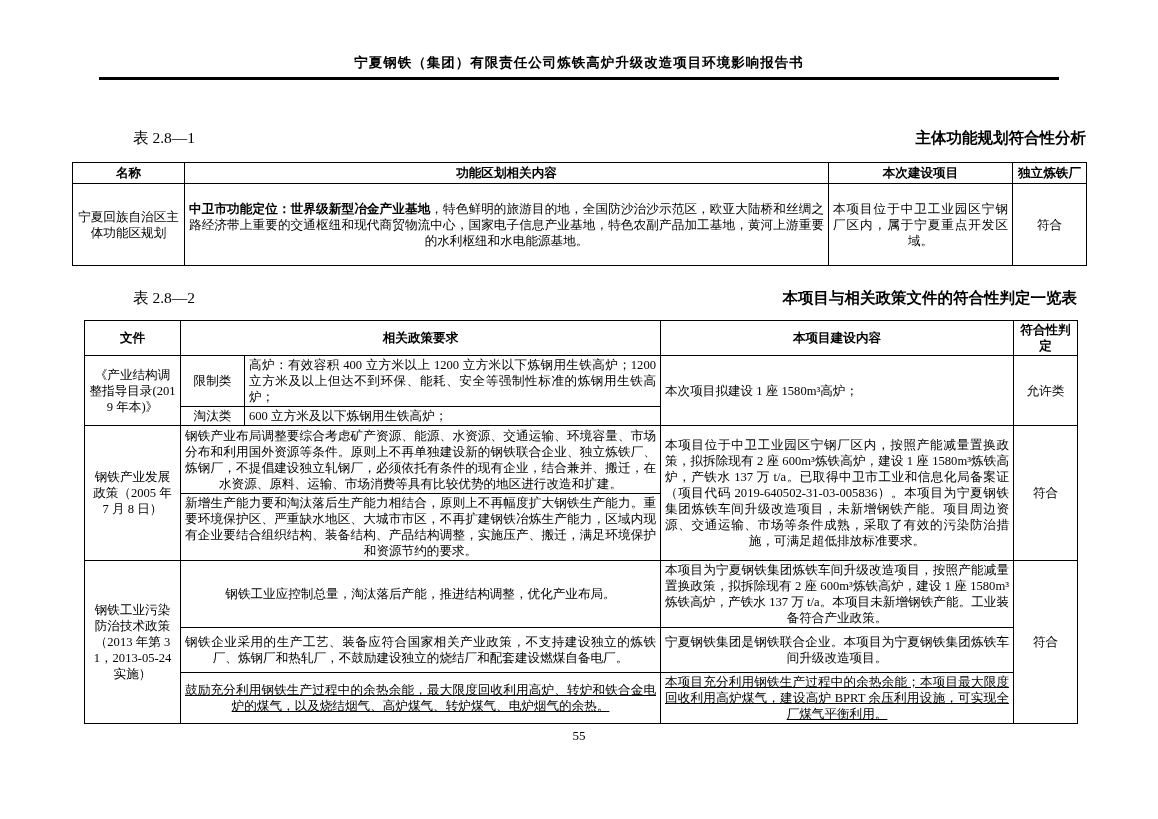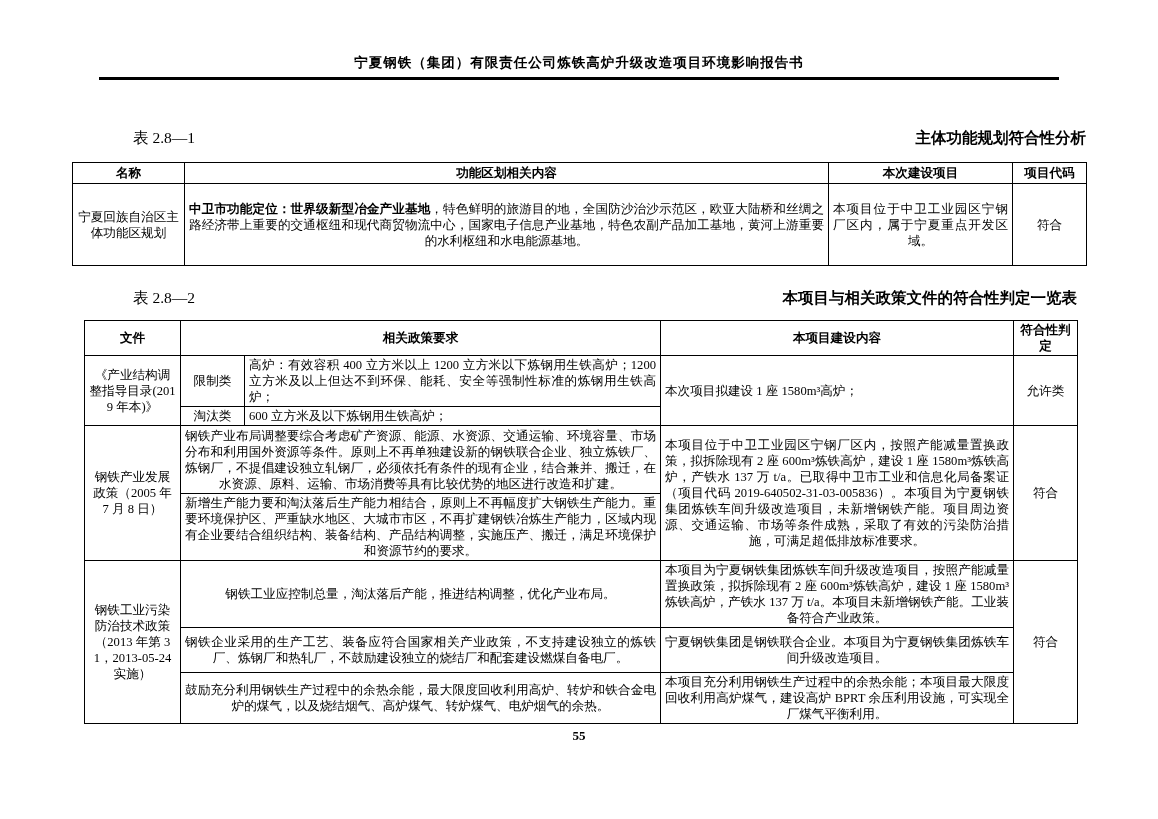--- a/index.html
+++ b/index.html
@@ -50,21 +50,21 @@
   }
   th{font-weight:bold;text-align:center;}
   .ctr{text-align:center;}
   .jc{text-align:justify;text-align-last:center;}
   .jl{text-align:justify;}
   .t1{margin-left:72px;width:1014px;}
   .t2{margin-left:84px;width:993px;}
   .t1 .h{height:21px;}
   .footer{
     position:absolute;left:0;right:0;top:728px;
-    text-align:center;font-size:13px;font-weight:bold;z-index:1;
+    text-align:center;font-size:13px;font-weight:normal;z-index:1;
   }
   b{font-weight:bold;}
 </style>
 </head>
 <body>
 
 <div class="page">
 
 
   <div class="content">
@@ -82,21 +82,21 @@
           <col style="width:112px">
           <col style="width:644px">
           <col style="width:184px">
           <col style="width:74px">
         </colgroup>
       <tbody>
           <tr class="h">
         <th>名称</th>
         <th>功能区划相关内容</th>
         <th>本次建设项目</th>
-        <th>项目代码</th>
+        <th>独立炼铁厂</th>
       </tr>
       <tr style="height:82px;">
         <td class="ctr">宁夏回族自治区主体功能区规划</td>
         <td class="jc"><b>中卫市功能定位：世界级新型冶金产业基地</b><span>，特色鲜明的旅游目的地，全国防沙治沙示范区，欧亚大陆桥和丝绸之路经济带上重要的交通枢纽和现代商贸物流中心，国家电子信息产业基地，特色农副产品加工基地，黄河上游重要的水利枢纽和水电能源基地。</span></td>
         <td class="jc">本项目位于中卫工业园区宁钢厂区内，属于宁夏重点开发区域。</td>
         <td class="ctr">符合</td>
       </tr>
     </tbody>
       </table>
 
@@ -146,21 +146,21 @@
       <tr style="height:45px;">
         <td class="ctr" rowspan="3">钢铁工业污染防治技术政策（2013 年第 31，2013-05-24 实施）</td>
         <td class="jc" colspan="2">钢铁工业应控制总量，淘汰落后产能，推进结构调整，优化产业布局。</td>
         <td class="jc">本项目为宁夏钢铁集团炼铁车间升级改造项目，按照产能减量置换政策，拟拆除现有 2 座 600m³炼铁高炉，建设 1 座 1580m³炼铁高炉，产铁水 137 万 t/a。本项目未新增钢铁产能。工业装备符合产业政策。</td>
         <td class="ctr" rowspan="3">符合</td>
       </tr>
       <tr style="height:45px;">
         <td class="jc" colspan="2">钢铁企业采用的生产工艺、装备应符合国家相关产业政策，不支持建设独立的炼铁厂、炼钢厂和热轧厂，不鼓励建设独立的烧结厂和配套建设燃煤自备电厂。</td>
         <td class="jc">宁夏钢铁集团是钢铁联合企业。本项目为宁夏钢铁集团炼铁车间升级改造项目。</td>
       </tr>
-      <tr style="height:49px;">
+      <tr style="height:49px;text-decoration:underline;">
         <td class="jc" colspan="2">鼓励充分利用钢铁生产过程中的余热余能，最大限度回收利用高炉、转炉和铁合金电炉的煤气，以及烧结烟气、高炉煤气、转炉煤气、电炉烟气的余热。</td>
         <td class="jc">本项目充分利用钢铁生产过程中的余热余能；本项目最大限度回收利用高炉煤气，建设高炉 BPRT 余压利用设施，可实现全厂煤气平衡利用。</td>
       </tr>
     </tbody>
       </table>
 
   </div>
 
   <div class="footer">55</div>
 

